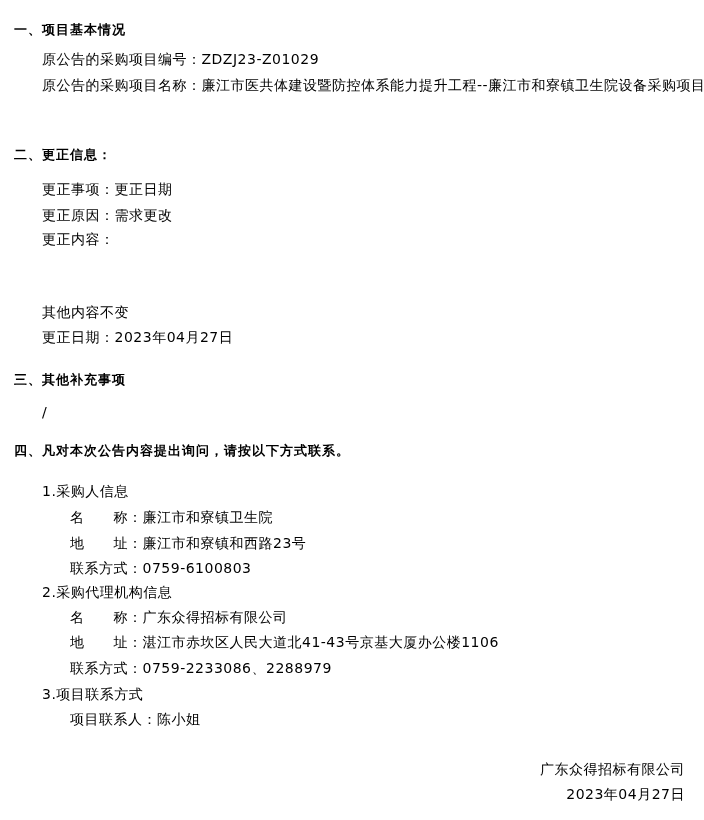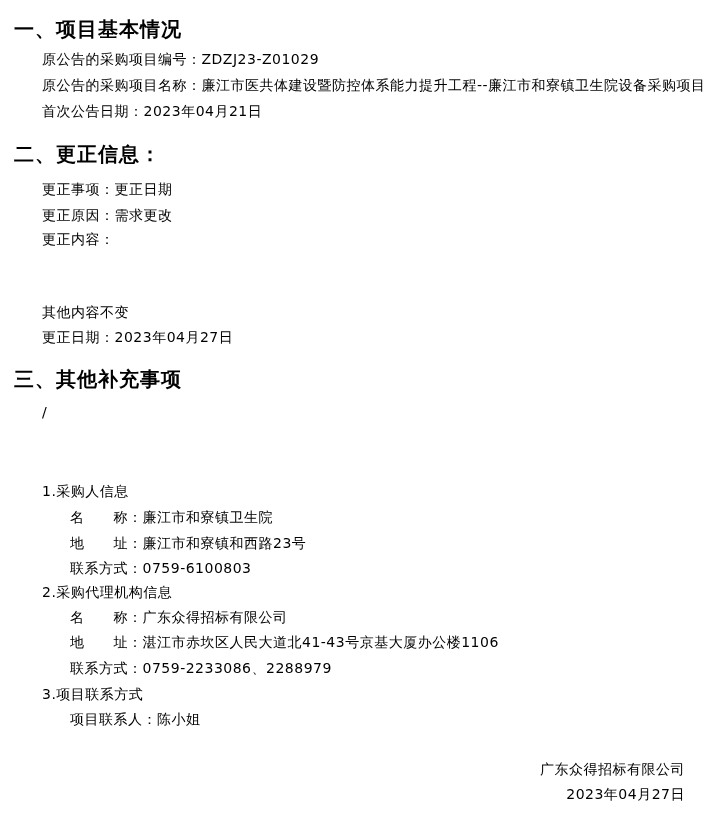--- a/index.html
+++ b/index.html
@@ -19,21 +19,21 @@
   }
   .line {
     position: absolute;
     white-space: nowrap;
     font-size: 14px;
     line-height: 17px;
     letter-spacing: 0.5px;
   }
   .heading {
     font-weight: bold;
-    font-size: 20px;
+    font-size: 13px;
     letter-spacing: 1px;
   }
   .right {
     right: 19px;
     text-align: right;
   }
 </style>
 </head>
 <body>
 
@@ -42,23 +42,20 @@
   <div class="line heading" style="left:14px; top:21px;">一、项目基本情况</div>
 
   <div class="line" style="left:42px; top:51px;">
     <span>原公告的采购项目编号：</span><span>ZDZJ23-Z01029</span>
   </div>
 
   <div class="line" style="left:42px; top:77px;">
     <span>原公告的采购项目名称：</span><span>廉江市医共体建设暨防控体系能力提升工程--廉江市和寮镇卫生院设备采购项目</span>
   </div>
 
-  <div class="line" style="left:42px; top:103px;">
-    <span>首次公告日期：</span><span>2023年04月21日</span>
-  </div>
 
   <div class="line heading" style="left:14px; top:146px;">二、更正信息：</div>
 
   <div class="line" style="left:42px; top:181px;">
     <span>更正事项：</span><span>更正日期</span>
   </div>
 
   <div class="line" style="left:42px; top:207px;">
     <span>更正原因：</span><span>需求更改</span>
   </div>
@@ -69,20 +66,21 @@
   <div class="line" style="left:42px; top:304px;">其他内容不变</div>
 
   <div class="line" style="left:42px; top:329px;">
     <span>更正日期：</span><span>2023年04月27日</span>
   </div>
 
   <div class="line heading" style="left:14px; top:371px;">三、其他补充事项</div>
 
   <div class="line" style="left:42px; top:404px;">/</div>
 
+  <div class="line heading" style="left:14px; top:442px;">四、凡对本次公告内容提出询问，请按以下方式联系。</div>
 
   <div class="line" style="left:42px; top:483px;">1.采购人信息</div>
 
   <div class="line" style="left:70px; top:509px;">
     <span>名　　称：</span><span>廉江市和寮镇卫生院</span>
   </div>
 
   <div class="line" style="left:70px; top:535px;">
     <span>地　　址：</span><span>廉江市和寮镇和西路23号</span>
   </div>

